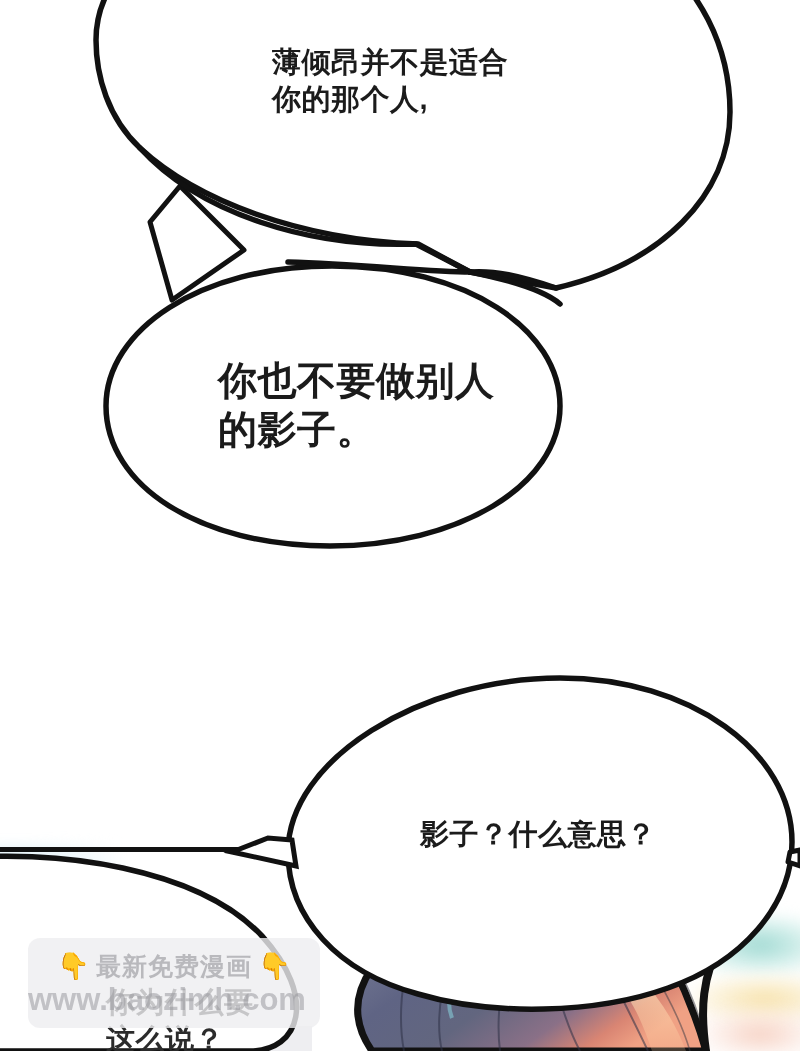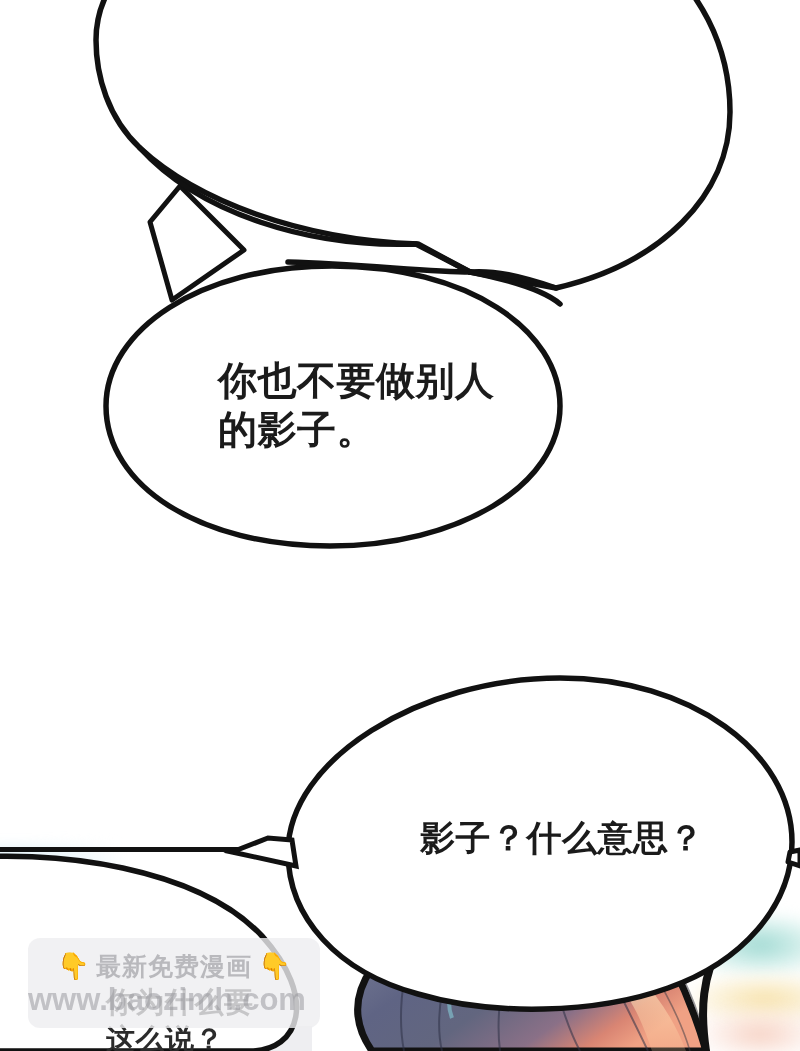--- a/index.html
+++ b/index.html
@@ -69,21 +69,21 @@
     position: absolute;
     color: #1b1b1b;
     font-family: "Liberation Sans", "DejaVu Sans", sans-serif;
     font-weight: 600;
     letter-spacing: 0.5px;
     line-height: 1.26;
     white-space: pre-line;
   }
   #t1 { left: 272px; top: 44px;  font-size: 29px; }
   #t2 { left: 218px; top: 356px; font-size: 39px; }
-  #t3 { left: 420px; top: 816px; font-size: 35px; text-align: center; }
+  #t3 { left: 420px; top: 816px; font-size: 29px; text-align: center; }
   #t4 { left: 106px; top: 940px; font-size: 29px; color: #2b2b2b; margin-top: 44px; }
 
   
   .art-layer { position: absolute; inset: 0; }
 
   
   .watermark {
     position: absolute;
     left: 28px; top: 938px;
     width: 292px; height: 90px;
@@ -240,20 +240,22 @@
     </g>
 
     <g fill="none" stroke="#111111" stroke-width="5.5" stroke-linecap="round">
       <path d="M140,148 C200,214 310,248 416,244 L470,272"></path>
       <path d="M556,288 C520,276 494,270 470,272"></path>
       <path d="M288,262 C360,264 430,272 470,272"></path>
       <path d="M470,272 C520,282 546,292 560,304"></path>
     </g>
   </svg>
 
+  <div class="bubble-text" id="t1">薄倾昂并不是适合
+你的那个人,</div>
   <div class="bubble-text" id="t2">你也不要做别人
 的影子。</div>
   <div class="bubble-text" id="t3">影子？什么意思？</div>
   <div class="bubble-text" id="t4">你为什么要
 这么说？</div>
 
   <div class="watermark">
     <div class="wm-row">
       <span class="wm-hand">👇</span>
       <span class="wm-cn">最新免费漫画</span>

